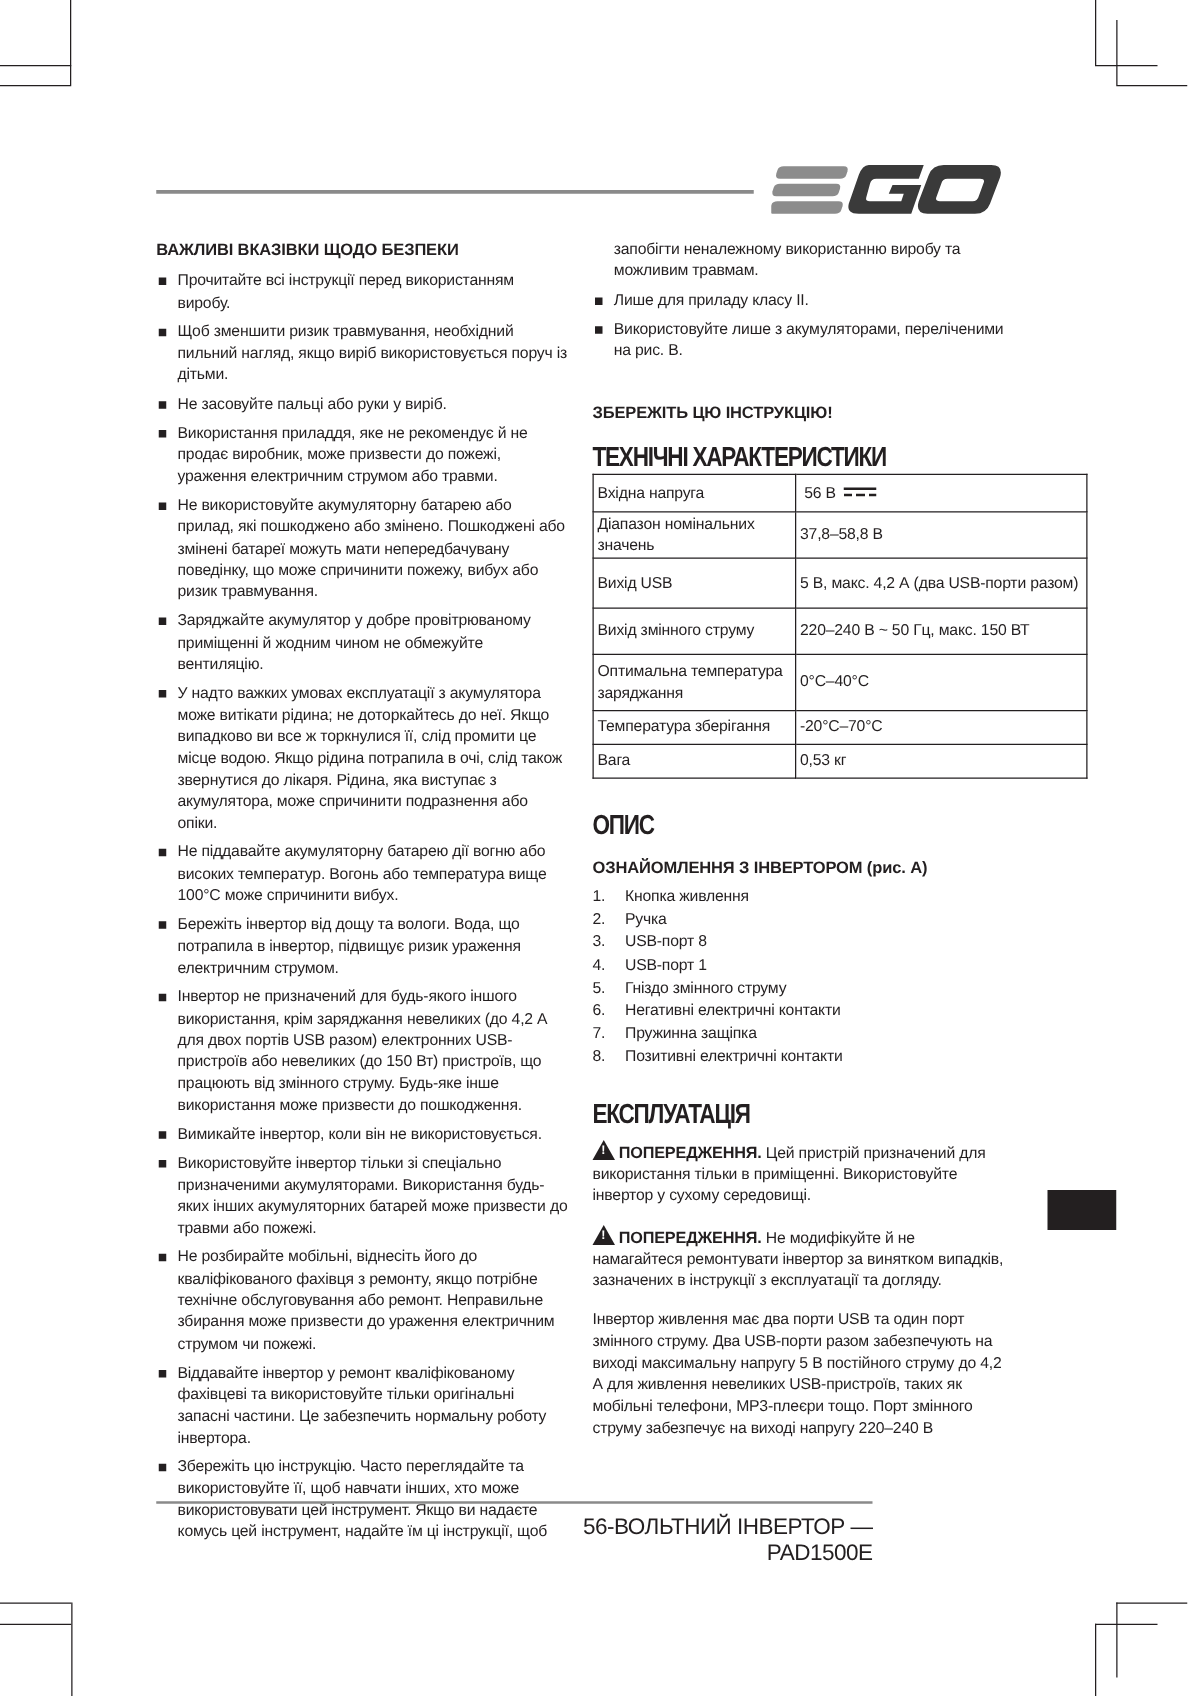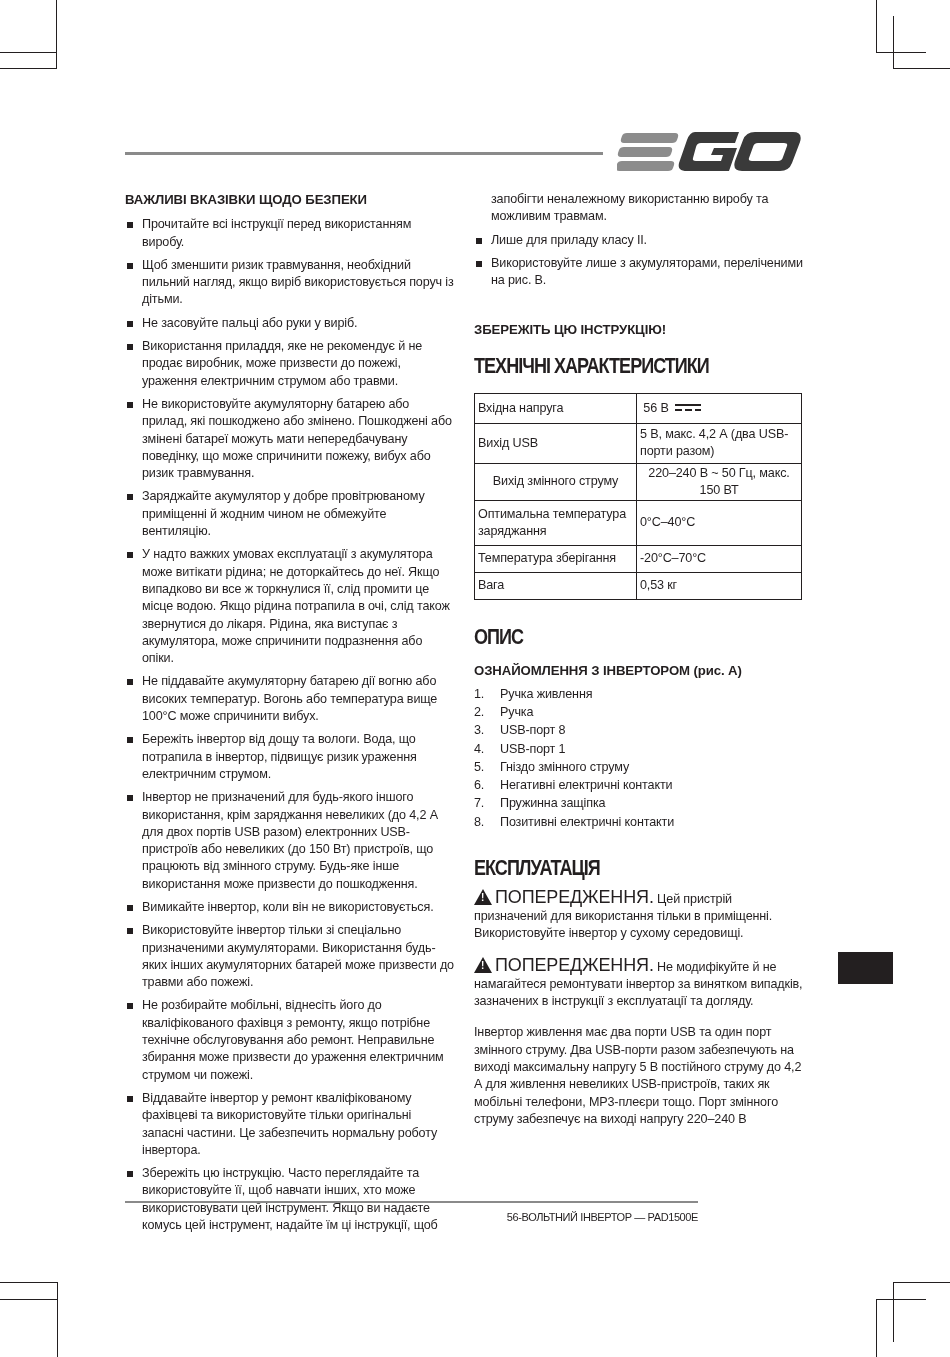--- a/index.html
+++ b/index.html
@@ -19,40 +19,40 @@
   .col-left { left: 125px; top: 191px; width: 330px; }
   .col-right { left: 474px; top: 191px; width: 330px; }
 
   .sec-head { font-weight: bold; font-size: 13.2px; margin: 0 0 8px 0; letter-spacing: -0.1px; }
   .big-head { font-weight: bold; font-size: 22px; letter-spacing: -1.2px; transform: scaleX(0.82); transform-origin: left center; margin: 0; line-height: 26px; }
   ul.bullets { list-style: none; margin: 0; padding: 0; }
   ul.bullets li { position: relative; padding-left: 17px; margin-bottom: 6px; }
   ul.bullets li::before { content: ""; position: absolute; left: 2px; top: 6px; width: 6px; height: 6px; background: #231f20; }
   .cont { padding-left: 17px; margin-bottom: 6px; }
 
-  table.spec { border-collapse: collapse; width: 328px; margin-top: 14px; font-size: 12.6px; line-height: 17px; }
+  table.spec { border-collapse: collapse; width: 396px; font-size: 12.6px; line-height: 17px; }
   table.spec td { border: 1px solid #231f20; padding: 1px 3px; vertical-align: middle; }
   table.spec td.k { width: 155px; }
   .dc-sym { display: inline-block; width: 26px; height: 8px; vertical-align: middle; margin-left: 6px; position: relative; }
   .dc-sym::before { content: ""; position: absolute; left: 0; top: 0; width: 26px; height: 2px; background: #231f20; }
   .dc-sym::after { content: ""; position: absolute; left: 0; top: 5px; width: 26px; height: 2px;
     background: repeating-linear-gradient(90deg, #231f20 0 7px, transparent 7px 10px); }
 
   ol.parts { list-style: none; margin: 0; padding: 0; }
   ol.parts li { display: flex; line-height: 18.2px; }
   ol.parts li .n { width: 26px; }
 
   .warn { margin-bottom: 14px; }
-  .warn .w-label { font-weight: normal; font-size: 18px; }
+  .warn .w-label { font-weight: bold; font-size: 13px; }
   .warn-icon { display: inline-block; width: 0; height: 0; border-left: 9px solid transparent; border-right: 9px solid transparent; border-bottom: 16px solid #231f20; position: relative; vertical-align: -2px; margin-right: 3px; }
   .warn-icon span { position: absolute; left: -2px; top: 3px; color: #fff; font-size: 10px; font-weight: bold; line-height: 12px; }
 
   .side-tab { position: absolute; left: 838px; top: 952px; width: 55px; height: 32px; background: #231f20; }
   .bottom-rule { position: absolute; left: 125px; top: 1201px; width: 573px; height: 2px; background: #8a8a8a; }
-  .footer { position: absolute; left: 430px; top: 1211px; width: 268px; text-align: right; font-size: 11px; letter-spacing: -0.4px; }
+  .footer { position: absolute; left: 430px; top: 1211px; width: 268px; text-align: right; font-size: 18px; letter-spacing: -0.4px; }
 </style>
 </head>
 <body>
 
 <div class="crop vline" style="left:56px;top:0;height:68px;"></div>
 <div class="crop hline" style="left:0;top:52px;width:57px;"></div>
 <div class="crop hline" style="left:0;top:68px;width:57px;"></div>
 <div class="crop vline" style="left:876px;top:0;height:52px;"></div>
 <div class="crop vline" style="left:893px;top:16px;height:52px;"></div>
 <div class="crop hline" style="left:876px;top:52px;width:50px;"></div>
@@ -107,25 +107,29 @@
   </ul>
   <div class="sec-head" style="margin-top:32px;margin-bottom:14px;">ЗБЕРЕЖІТЬ ЦЮ ІНСТРУКЦІЮ!</div>
 
   <h2 class="big-head">ТЕХНІЧНІ ХАРАКТЕРИСТИКИ</h2>
   <table class="spec">
     <tbody>
         <tr style="height:30px;">
       <td class="k">Вхідна напруга</td>
       <td>&nbsp;<span>56 В</span><span class="dc-sym"></span></td>
     </tr>
+    <tr style="height:37px;">
+      <td class="k">Діапазон номінальних значень</td>
+      <td>37,8–58,8 В</td>
+    </tr>
     <tr style="height:40px;">
       <td class="k">Вихід USB</td>
       <td>5 В, макс. 4,2 А (два USB-порти разом)</td>
     </tr>
-    <tr style="height:37px;text-align:center;">
+    <tr style="height:37px;">
       <td class="k">Вихід змінного струму</td>
       <td>220–240 В ~ 50 Гц, макс. 150 ВТ</td>
     </tr>
     <tr style="height:45px;">
       <td class="k">Оптимальна температура заряджання</td>
       <td>0°C–40°C</td>
     </tr>
     <tr style="height:27px;">
       <td class="k">Температура зберігання</td>
       <td>-20°C–70°C</td>
@@ -135,21 +139,21 @@
       <td>0,53 кг</td>
     </tr>
   </tbody>
     </table>
 
   <h2 class="big-head" style="margin-top:24px;">ОПИС</h2>
   <div class="sec-head" style="margin-top:12px;margin-bottom:6px;">ОЗНАЙОМЛЕННЯ З ІНВЕРТОРОМ (рис. A)</div>
   <ol class="parts">
     <li>
         <span class="n">1.</span>
-        <span>Ручка живлення</span>
+        <span>Кнопка живлення</span>
       </li>
     <li>
         <span class="n">2.</span>
         <span>Ручка</span>
       </li>
     <li>
         <span class="n">3.</span>
         <span>USB-порт 8</span>
       </li>
     <li>

